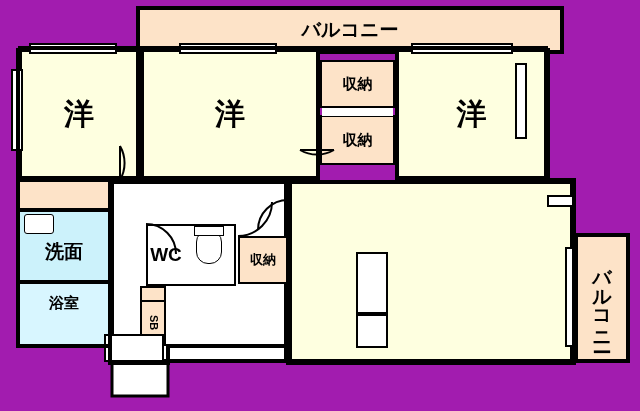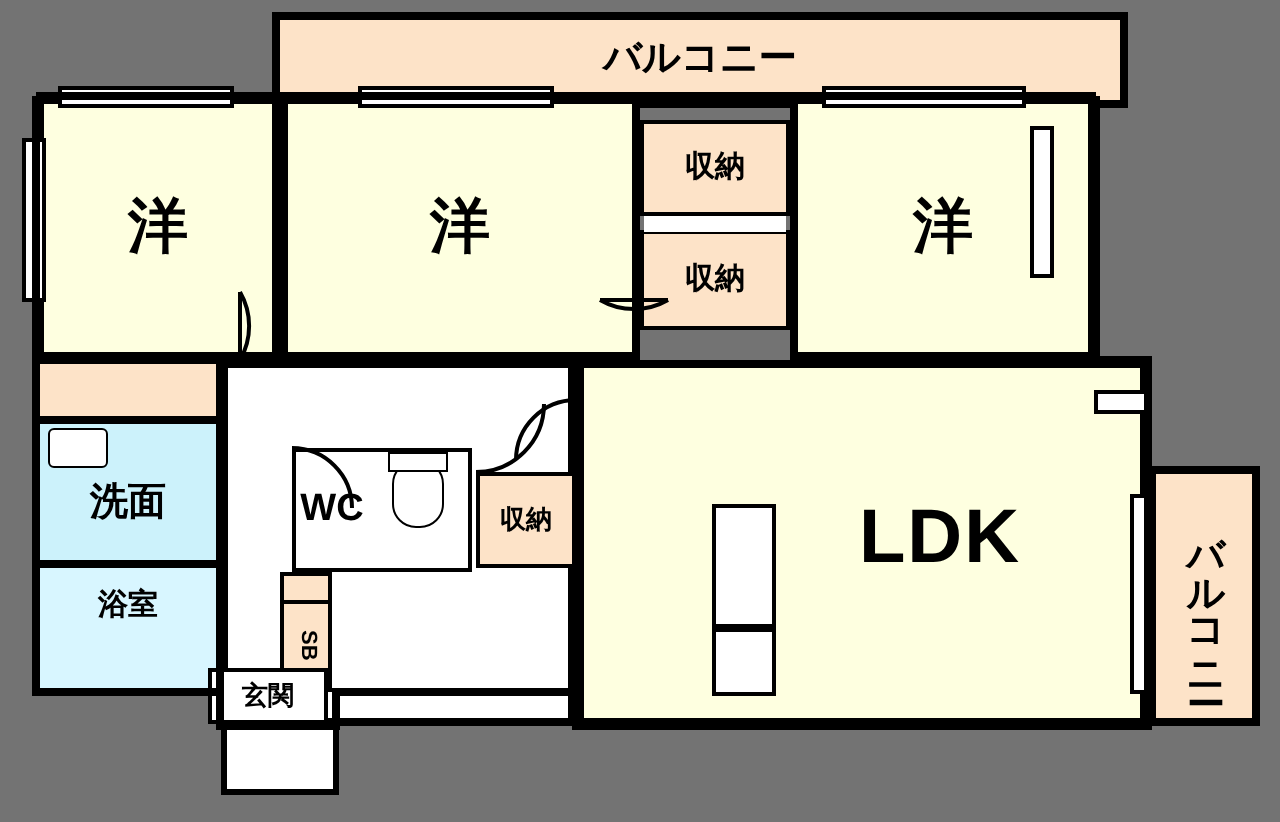--- a/index.html
+++ b/index.html
@@ -1,17 +1,17 @@
 <!DOCTYPE html>
 <html><head>
 <meta charset="utf-8">
 <style>
   html,body{margin:0;padding:0;background:#ffffff;}
   body{width:640px;height:411px;overflow:hidden;font-family:"Liberation Sans","DejaVu Sans",sans-serif;}
-  #plan{position:relative;width:640px;height:411px;background:#737373;}
+  #plan{position:relative;width:640px;height:411px;background:#a21caf;}
   .box{position:absolute;box-sizing:border-box;}
   
   .f-yellow{background:#feffe0;}
   .f-balcony{background:#fde3c8;}
   .f-closet{background:#fde3c8;}
   .f-blue{background:#ccf2fb;}
   .f-bath{background:#d8f6ff;}
   .f-white{background:#ffffff;}
   .b-thick{border:4px solid #000;}
   .b-thin{border:2px solid #000;}
@@ -49,21 +49,20 @@
 
   <div class="box f-closet b-thin" style="left:320px;top:60px;width:75px;height:48px;"></div>
   <div class="lbl small" style="left:320px;top:60px;width:75px;height:48px;">収納</div>
 
   <div class="box f-closet b-thin" style="left:320px;top:115px;width:75px;height:50px;"></div>
   <div class="lbl small" style="left:320px;top:115px;width:75px;height:50px;">収納</div>
 
   <div class="box f-white" style="left:322px;top:108px;width:71px;height:8px;"></div>
 
   <div class="box f-yellow b-thick" style="left:288px;top:180px;width:286px;height:183px;"></div>
-  <div class="lbl ldk" style="left:380px;top:240px;width:180px;height:60px;">LDK</div>
 
   <div class="box b-thin f-white" style="left:356px;top:252px;width:32px;height:62px;"></div>
   <div class="box b-thin f-white" style="left:356px;top:314px;width:32px;height:34px;"></div>
 
   <div class="box f-closet b-thin" style="left:18px;top:180px;width:92px;height:30px;"></div>
 
   <div class="box f-blue b-thin" style="left:18px;top:210px;width:92px;height:72px;"></div>
   <div class="lbl mid" style="left:18px;top:232px;width:92px;height:40px;">洗面</div>
 
   <div class="box f-bath b-thin" style="left:18px;top:282px;width:92px;height:64px;"></div>
@@ -82,21 +81,20 @@
   <div class="box f-closet b-thin" style="left:238px;top:236px;width:50px;height:48px;"></div>
   <div class="lbl tiny" style="left:238px;top:236px;width:50px;height:48px;">収納</div>
 
   <div class="box f-closet b-thin" style="left:140px;top:286px;width:26px;height:46px;"></div>
   <div class="lbl xtiny vert" style="left:140px;top:286px;width:26px;height:46px;">収納</div>
 
   <div class="box f-closet b-thin" style="left:140px;top:300px;width:26px;height:46px;"></div>
   <div class="lbl xtiny vert" style="left:140px;top:300px;width:26px;height:46px;">SB</div>
 
   <div class="box f-white b-thin" style="left:104px;top:334px;width:60px;height:28px;"></div>
-  <div class="lbl tiny" style="left:104px;top:334px;width:60px;height:28px;">玄関</div>
 
   <svg class="overlay" viewBox="0 0 640 411">
 
     <rect x="12" y="70" width="10" height="80" fill="#ffffff" stroke="#000" stroke-width="2"></rect>
 
     <rect x="516" y="64" width="10" height="74" fill="#ffffff" stroke="#000" stroke-width="2"></rect>
 
     <rect x="30" y="44" width="86" height="9" fill="#ffffff" stroke="#000" stroke-width="2"></rect>
     <rect x="180" y="44" width="96" height="9" fill="#ffffff" stroke="#000" stroke-width="2"></rect>
     <rect x="412" y="44" width="100" height="9" fill="#ffffff" stroke="#000" stroke-width="2"></rect>

